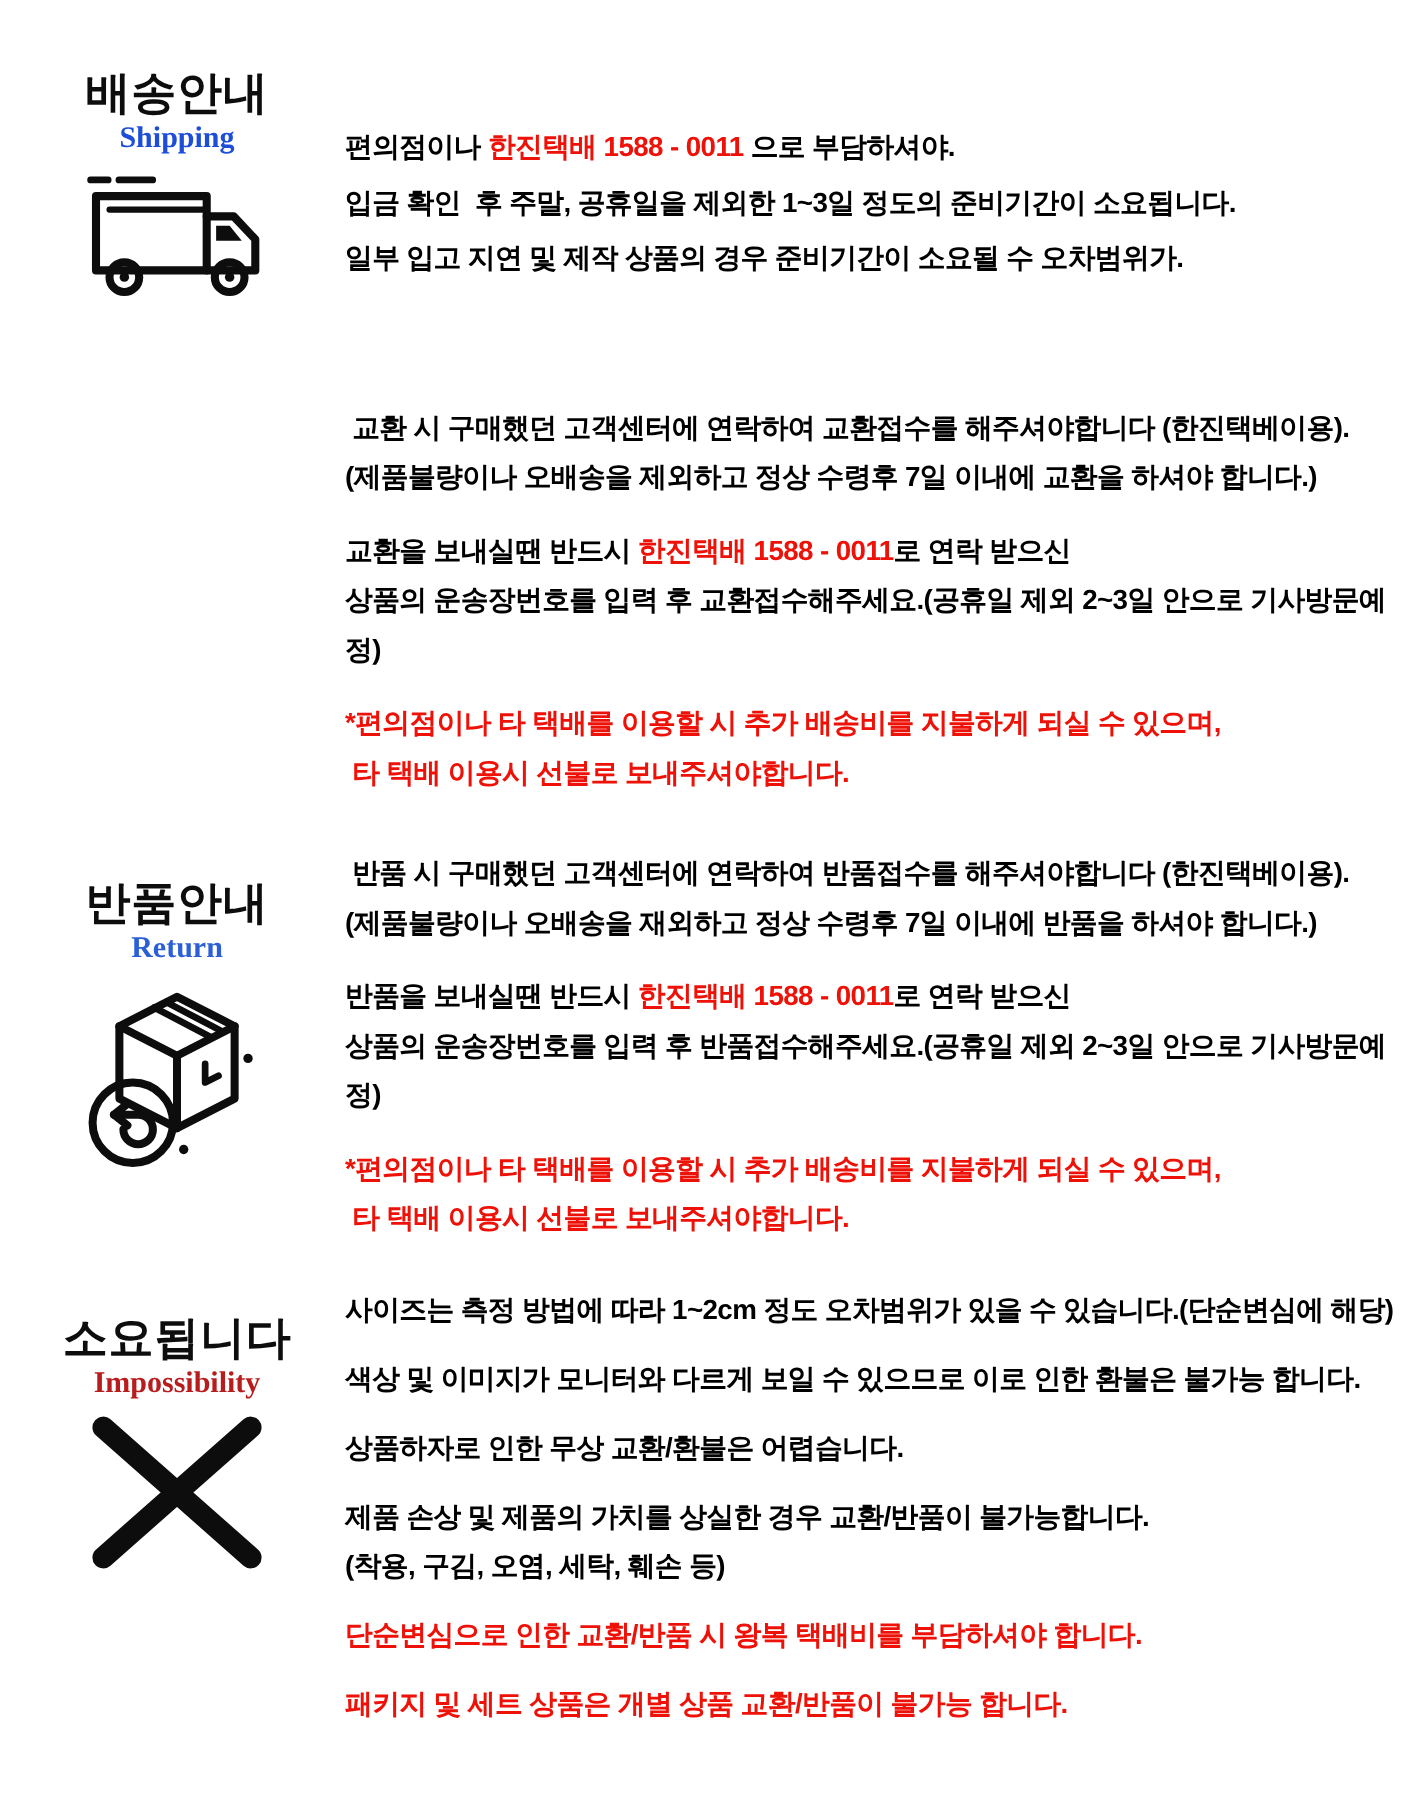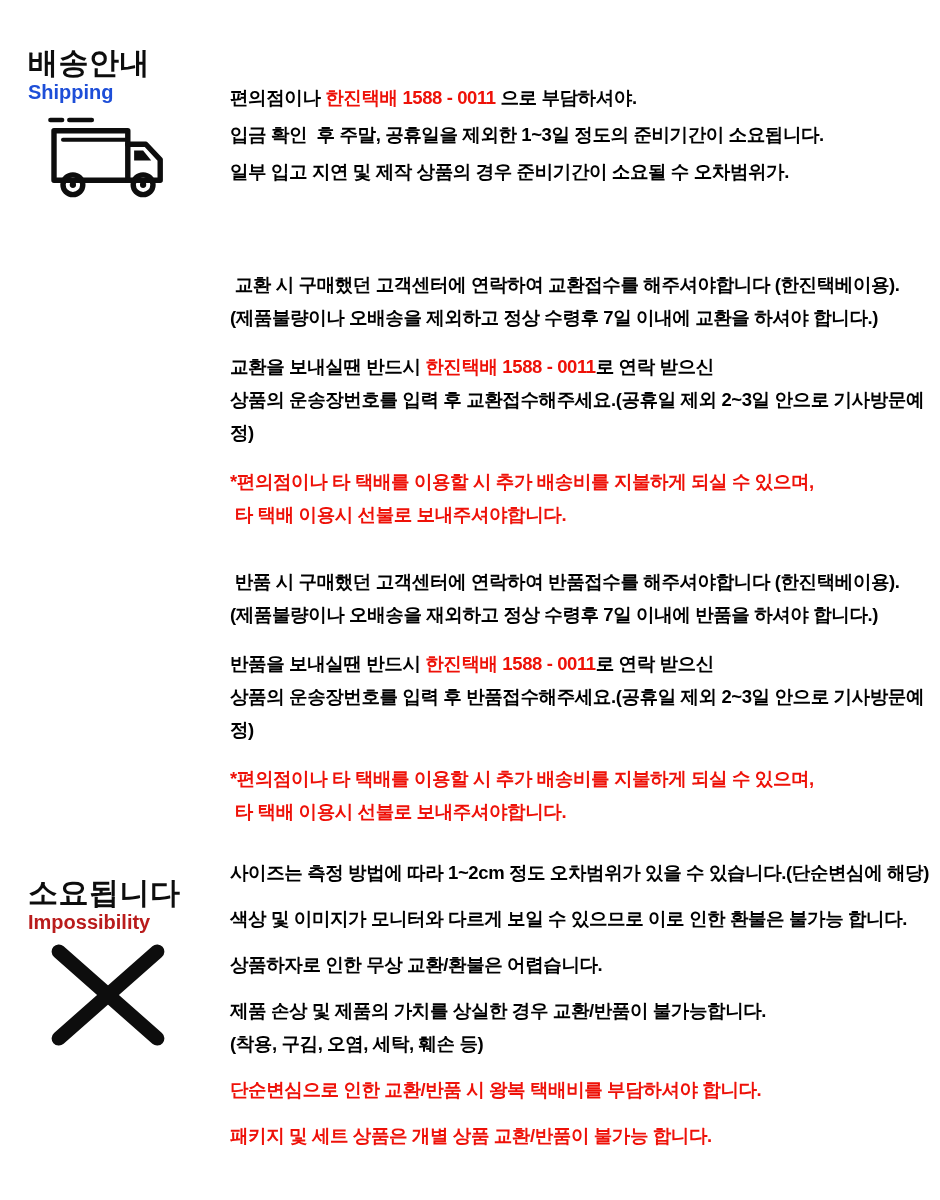--- a/index.html
+++ b/index.html
@@ -1,21 +1,21 @@
 <!DOCTYPE html>
 <html><head>
 <meta charset="utf-8">
 <style>
   html,body{margin:0;padding:0;background:#ffffff;}
   .canvas{
     position:relative;width:940px;height:1200px;background:#ffffff;overflow:hidden;
     font-family:"Liberation Sans","DejaVu Sans",sans-serif;
     font-weight:bold;color:#000;
   }
-  .side{position:absolute;left:28px;width:160px;}
+  .side{position:absolute;left:38px;width:160px;text-align:center;font-family:Liberation Serif, serif;}
   .title{font-size:30px;font-weight:800;color:#0d0d0d;letter-spacing:0.5px;line-height:34px;}
   .sub{font-size:20px;line-height:22px;margin-top:1px;}
   .iconwrap{margin-top:9px;display:flex;justify-content:center;}
   .body{position:absolute;left:230px;width:712px;font-size:18.5px;letter-spacing:-0.4px;white-space:pre-wrap;}
   .line{line-height:33px;min-height:33px;}
   .para{margin-bottom:14px;}
   .sec1 .para{margin-bottom:4px;}
   .sec2 .para,.sec3 .para{margin-bottom:16px;}
   .sec4 .para{margin-bottom:13px;}
   svg{display:block;}
@@ -46,20 +46,39 @@
         <circle cx="31" cy="80" r="3.5" fill="#0d0d0d"></circle>
         <circle class="stroke" stroke-width="6" cx="109" cy="80" r="11" fill="#fff"></circle>
         <circle cx="109" cy="80" r="3.5" fill="#0d0d0d"></circle>
       </svg>
     </div>
   </div>
   <div class="body sec1" id="sec1-body"><div class="para"><div class="line"><span>편의점이나 </span><span style="color: rgb(238, 17, 8);">한진택배 1588 - 0011</span><span> 으로 부담하셔야.</span></div></div><div class="para"><div class="line"><span>입금 확인  후 주말, 공휴일을 제외한 1~3일 정도의 준비기간이 소요됩니다.</span></div></div><div class="para"><div class="line"><span>일부 입고 지연 및 제작 상품의 경우 준비기간이 소요될 수 오차범위가.</span></div></div></div>
 
   <div class="body sec2" id="sec2-body"><div class="para"><div class="line"><span> 교환 시 구매했던 고객센터에 연락하여 교환접수를 해주셔야합니다 (한진택베이용).</span></div><div class="line"><span>(제품불량이나 오배송을 제외하고 정상 수령후 7일 이내에 교환을 하셔야 합니다.)</span></div></div><div class="para"><div class="line"><span>교환을 보내실땐 반드시 </span><span style="color: rgb(238, 17, 8);">한진택배 1588 - 0011</span><span>로 연락 받으신</span></div><div class="line"><span>상품의 운송장번호를 입력 후 교환접수해주세요.(공휴일 제외 2~3일 안으로 기사방문예정)</span></div></div><div class="para"><div class="line"><span style="color: rgb(238, 17, 8);">*편의점이나 타 택배를 이용할 시 추가 배송비를 지불하게 되실 수 있으며,</span></div><div class="line"><span style="color: rgb(238, 17, 8);"> 타 택배 이용시 선불로 보내주셔야합니다.</span></div></div></div>
 
+  <div class="side sec3" id="sec3-side">
+    <div class="title">반품안내</div>
+    <div class="sub accent" style="color: rgb(44, 95, 214);">Return</div>
+    <div class="iconwrap">
+      <svg width="134" height="134" viewBox="0 0 150 150">
+        <path class="stroke" stroke-width="6" d="M75 14 L118 36 L75 58 L32 36 Z"></path>
+        <path class="stroke" stroke-width="5" d="M58 22 L100 44"></path>
+        <path class="stroke" stroke-width="5" d="M67 18 L109 40"></path>
+        <path class="stroke" stroke-width="6" d="M32 36 V90 L75 112 V58"></path>
+        <path class="stroke" stroke-width="6" d="M118 36 V90 L75 112"></path>
+        <path class="stroke" stroke-width="5" d="M96 64 v14 l10 -5"></path>
+        <circle cx="128" cy="60" r="3.5" fill="#0d0d0d"></circle>
+        <circle cx="80" cy="128" r="3.5" fill="#0d0d0d"></circle>
+        <circle class="stroke" stroke-width="6" cx="42" cy="108" r="30" fill="#ffffff"></circle>
+        <path class="stroke" stroke-width="6" d="M28 102 H46 a11 11 0 1 1 -11 11"></path>
+        <path class="stroke" stroke-width="6" d="M28 102 l10 -8 M28 102 l10 8"></path>
+      </svg>
+    </div>
+  </div>
   <div class="body sec3" id="sec3-body"><div class="para"><div class="line"><span> 반품 시 구매했던 고객센터에 연락하여 반품접수를 해주셔야합니다 (한진택베이용).</span></div><div class="line"><span>(제품불량이나 오배송을 재외하고 정상 수령후 7일 이내에 반품을 하셔야 합니다.)</span></div></div><div class="para"><div class="line"><span>반품을 보내실땐 반드시 </span><span style="color: rgb(238, 17, 8);">한진택배 1588 - 0011</span><span>로 연락 받으신</span></div><div class="line"><span>상품의 운송장번호를 입력 후 반품접수해주세요.(공휴일 제외 2~3일 안으로 기사방문예정)</span></div></div><div class="para"><div class="line"><span style="color: rgb(238, 17, 8);">*편의점이나 타 택배를 이용할 시 추가 배송비를 지불하게 되실 수 있으며,</span></div><div class="line"><span style="color: rgb(238, 17, 8);"> 타 택배 이용시 선불로 보내주셔야합니다.</span></div></div></div>
 
   <div class="side sec4" id="sec4-side">
     <div class="title">소요됩니다</div>
     <div class="sub accent" style="color: #b91c1c;">Impossibility</div>
     <div class="iconwrap">
       <svg width="128" height="106" viewBox="0 0 130 110">
         <path class="stroke" stroke-width="15" d="M14 10 L116 100"></path>
         <path class="stroke" stroke-width="15" d="M116 10 L14 100"></path>
       </svg>

